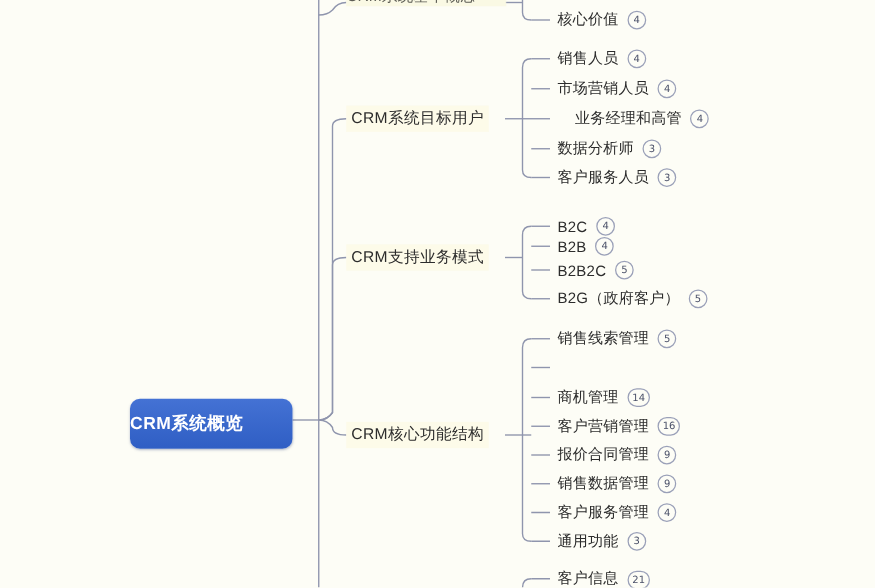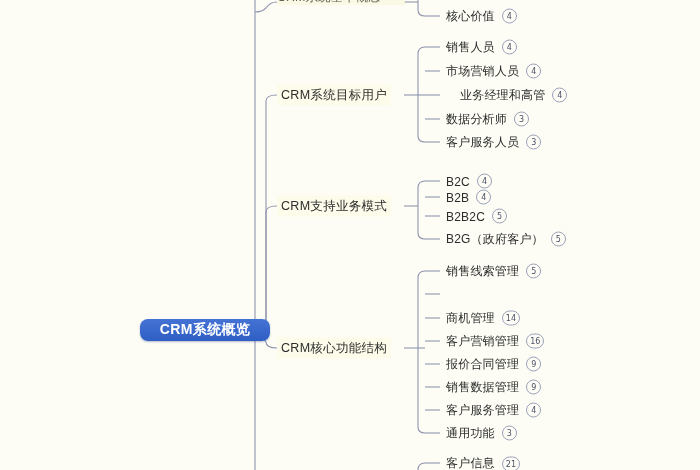--- a/index.html
+++ b/index.html
@@ -38,28 +38,27 @@
     stroke: #8f95ad;
     stroke-width: 1.1;
   }
 
   
   .root-node {
     position: absolute;
     left: 104px;
     top: 319px;
     width: 130px;
-    height: 22px;
+    height: 40px;
     border-radius: 8px;
     background: linear-gradient(180deg, #4472d4 0%, #2f5ec4 100%);
     box-shadow: 0 1px 2px rgba(40, 60, 120, 0.35);
     display: flex;
     align-items: center;
-    justify-content: center;
-    margin-left: 36px;
+    justify-content: flex-start;
   }
   .root-label {
     color: #ffffff;
     font-size: 14px;
     font-weight: bold;
     letter-spacing: 0.4px;
     white-space: nowrap;
   }
 
   

